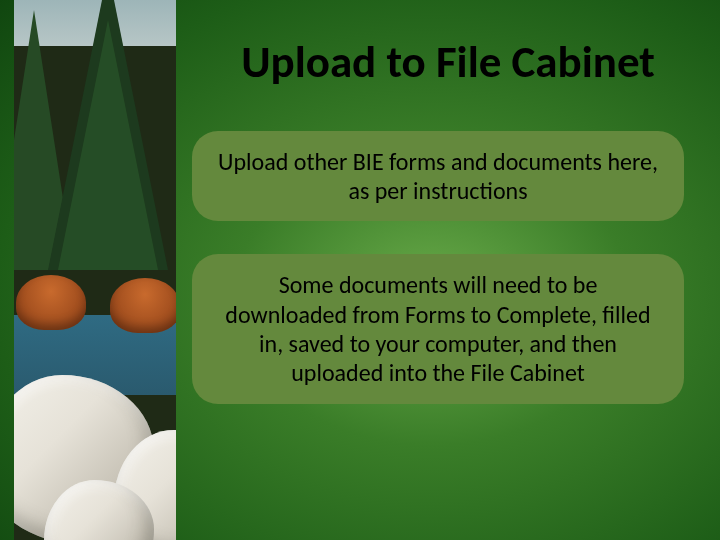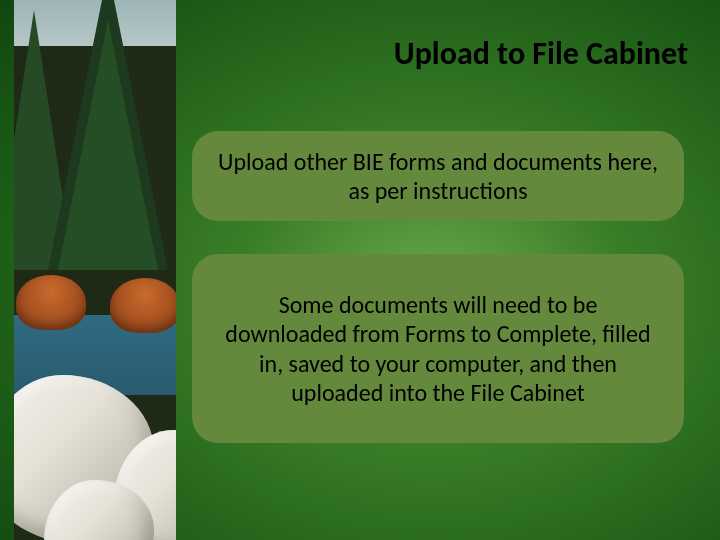--- a/index.html
+++ b/index.html
@@ -63,46 +63,46 @@
     position: absolute; border-radius: 46% 54% 40% 60% / 55% 45% 55% 45%;
     background: linear-gradient(135deg, #f4f2eb 0%, #e6e2d8 40%, #c9c4b8 70%, #a8a297 100%);
     box-shadow: inset -6px -10px 18px rgba(60,60,50,.35), inset 4px 6px 12px rgba(255,255,255,.6);
   }
   .painting .rock.r1 { left: -30px; top: 375px; width: 170px; height: 170px; }
   .painting .rock.r2 { left: 100px; top: 430px; width: 130px; height: 130px; }
   .painting .rock.r3 { left: 30px;  top: 480px; width: 110px; height: 110px; }
 
   .title {
     position: absolute;
-    left: 188px;
+    left: 198px;
     top: 34px;
     width: 500px;
-    text-align: right;
-    font-size: 32px;
+    text-align: center;
+    font-size: 45px;
     font-weight: 700;
     color: #000;
   }
   .callout {
     position: absolute;
     background: #64893d;
     border-radius: 26px;
     color: #000;
     text-align: center;
     display: flex;
     align-items: center;
     justify-content: center;
     padding: 10px 26px;
     box-sizing: border-box;
   }
   .callout .txt {
     font-size: 24px;
     line-height: 1.22;
   }
   .c1 { left: 192px; top: 131px; width: 492px; height: 90px; }
-  .c2 { left: 192px; top: 254px; width: 492px; height: 189px; justify-content: flex-end; }
+  .c2 { left: 192px; top: 254px; width: 492px; height: 150px; justify-content: flex-end; }
 </style>
 </head>
 <body>
 
 <div class="slide">
 
   <div class="painting">
     <div class="sky"></div>
     <div class="tree2"></div>
     <div class="tree1"></div>

